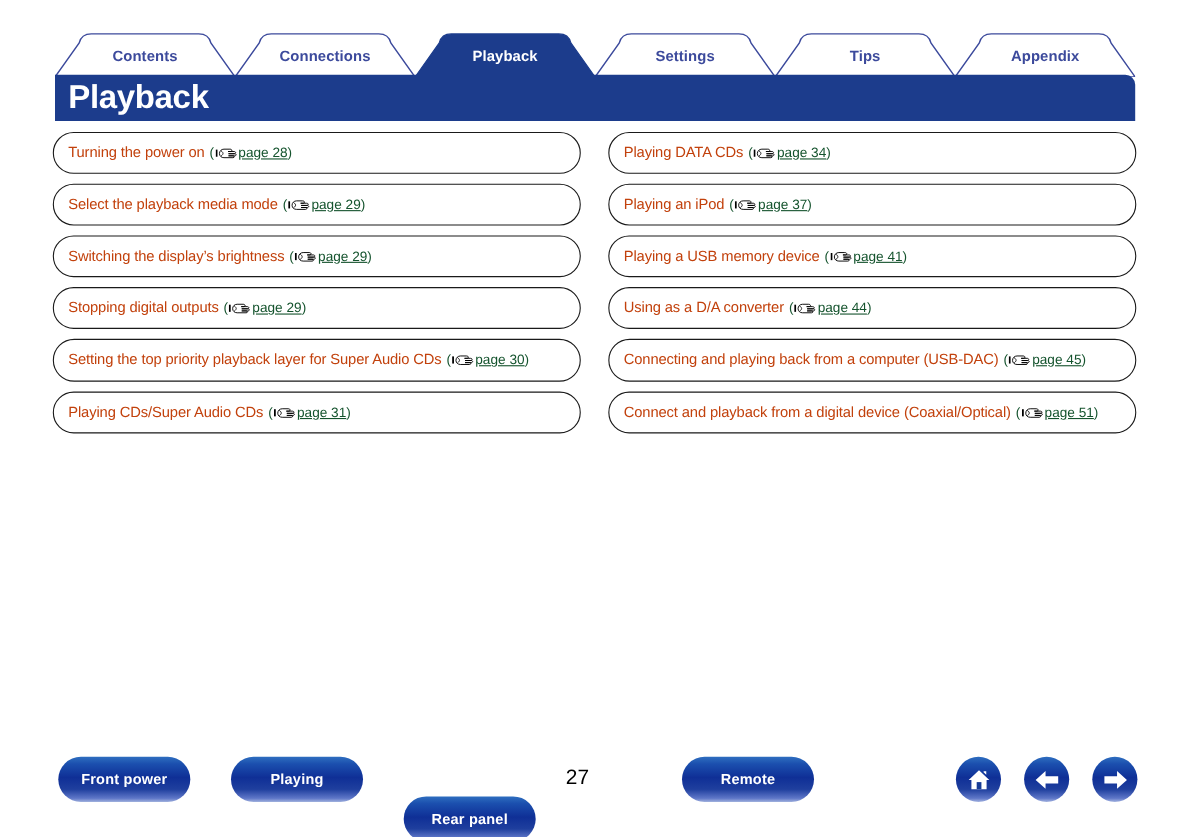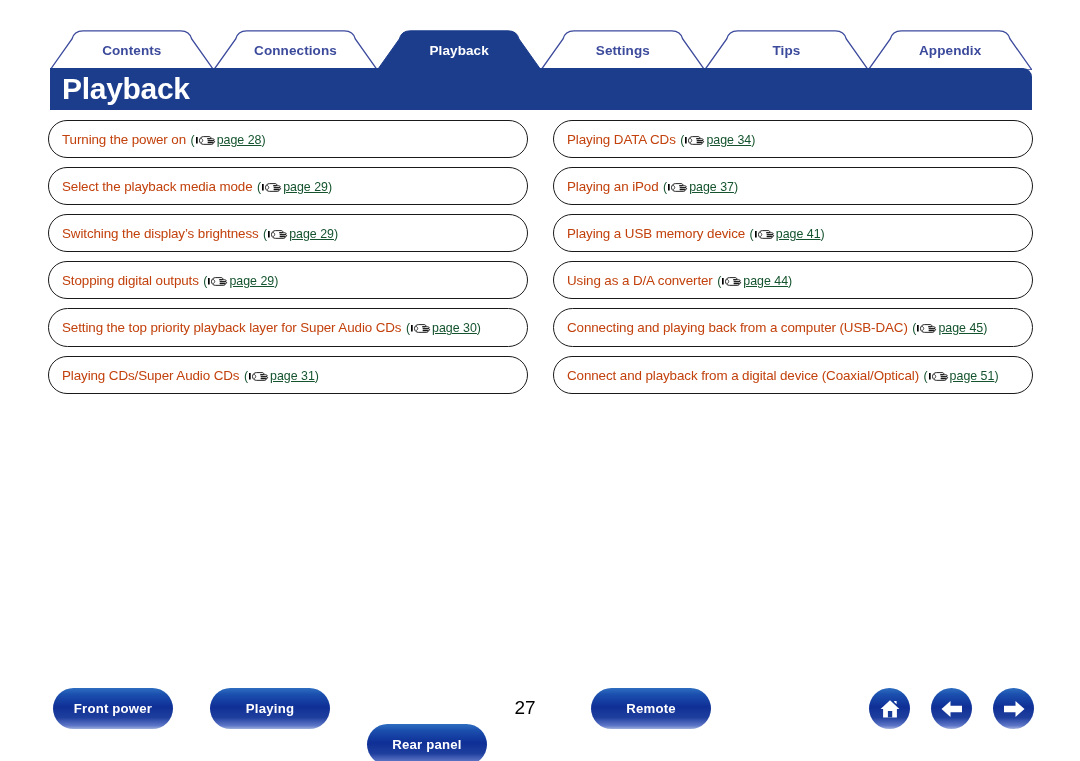--- a/index.html
+++ b/index.html
@@ -82,21 +82,21 @@
     display:flex; align-items:center; justify-content:center;
     color:#ffffff; font-size:13.2px; font-weight:bold;
     letter-spacing:.2px; cursor:pointer;
     background:linear-gradient(to bottom,
         #2e6ec0 0%, #1b4fae 16%, #0f2f96 46%,
         #1f3f9e 72%, #5f77c8 92%, #9fb0dd 100%);
   }
   .fbtn.b1 { left:53px;  width:120px; }
   .fbtn.b2 { left:210px; width:120px; }
   .fbtn.b3 { left:367px; width:120px;margin-top:36px; }
-  .fbtn.b4 { left:591px; width:120px; }
+  .fbtn.b4 { left:620px; width:120px; }
   .fbtn.b5 { left:730px; width:120px; }
 
   #pageno {
     position:absolute; left:505px; top:9px;
     width:40px; text-align:center;
     font-size:19px; color:#000; font-weight:normal;
   }
 
   .cbtn {
     position:absolute; top:0; width:41px; height:41px;

